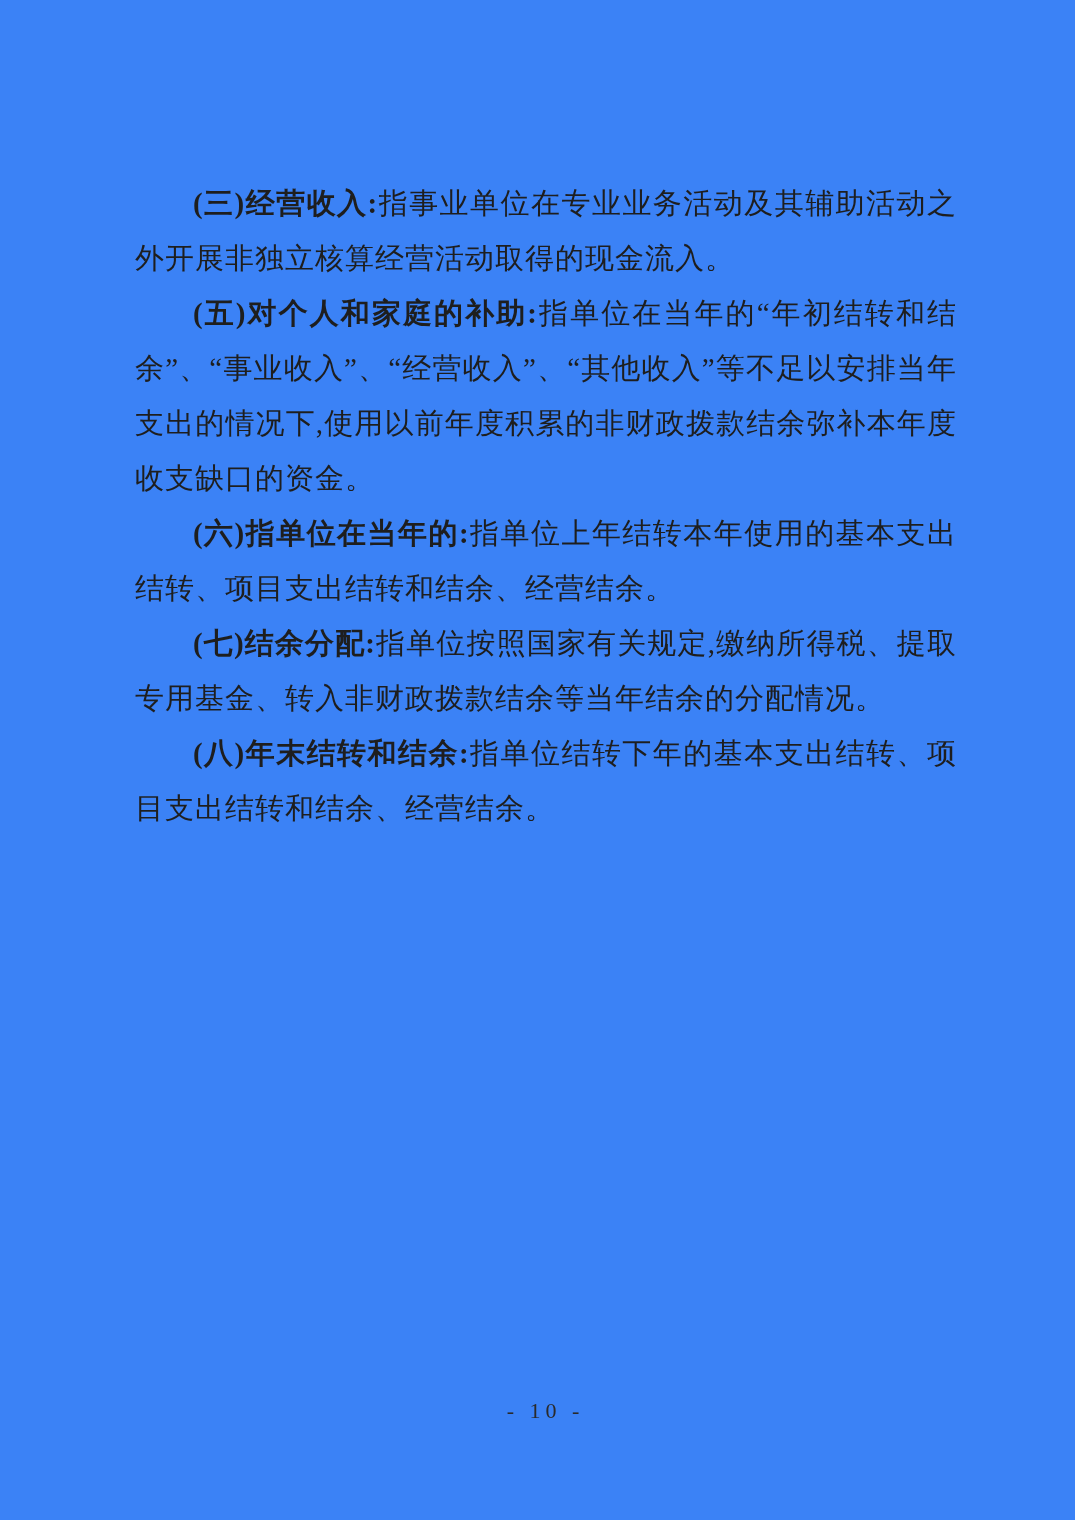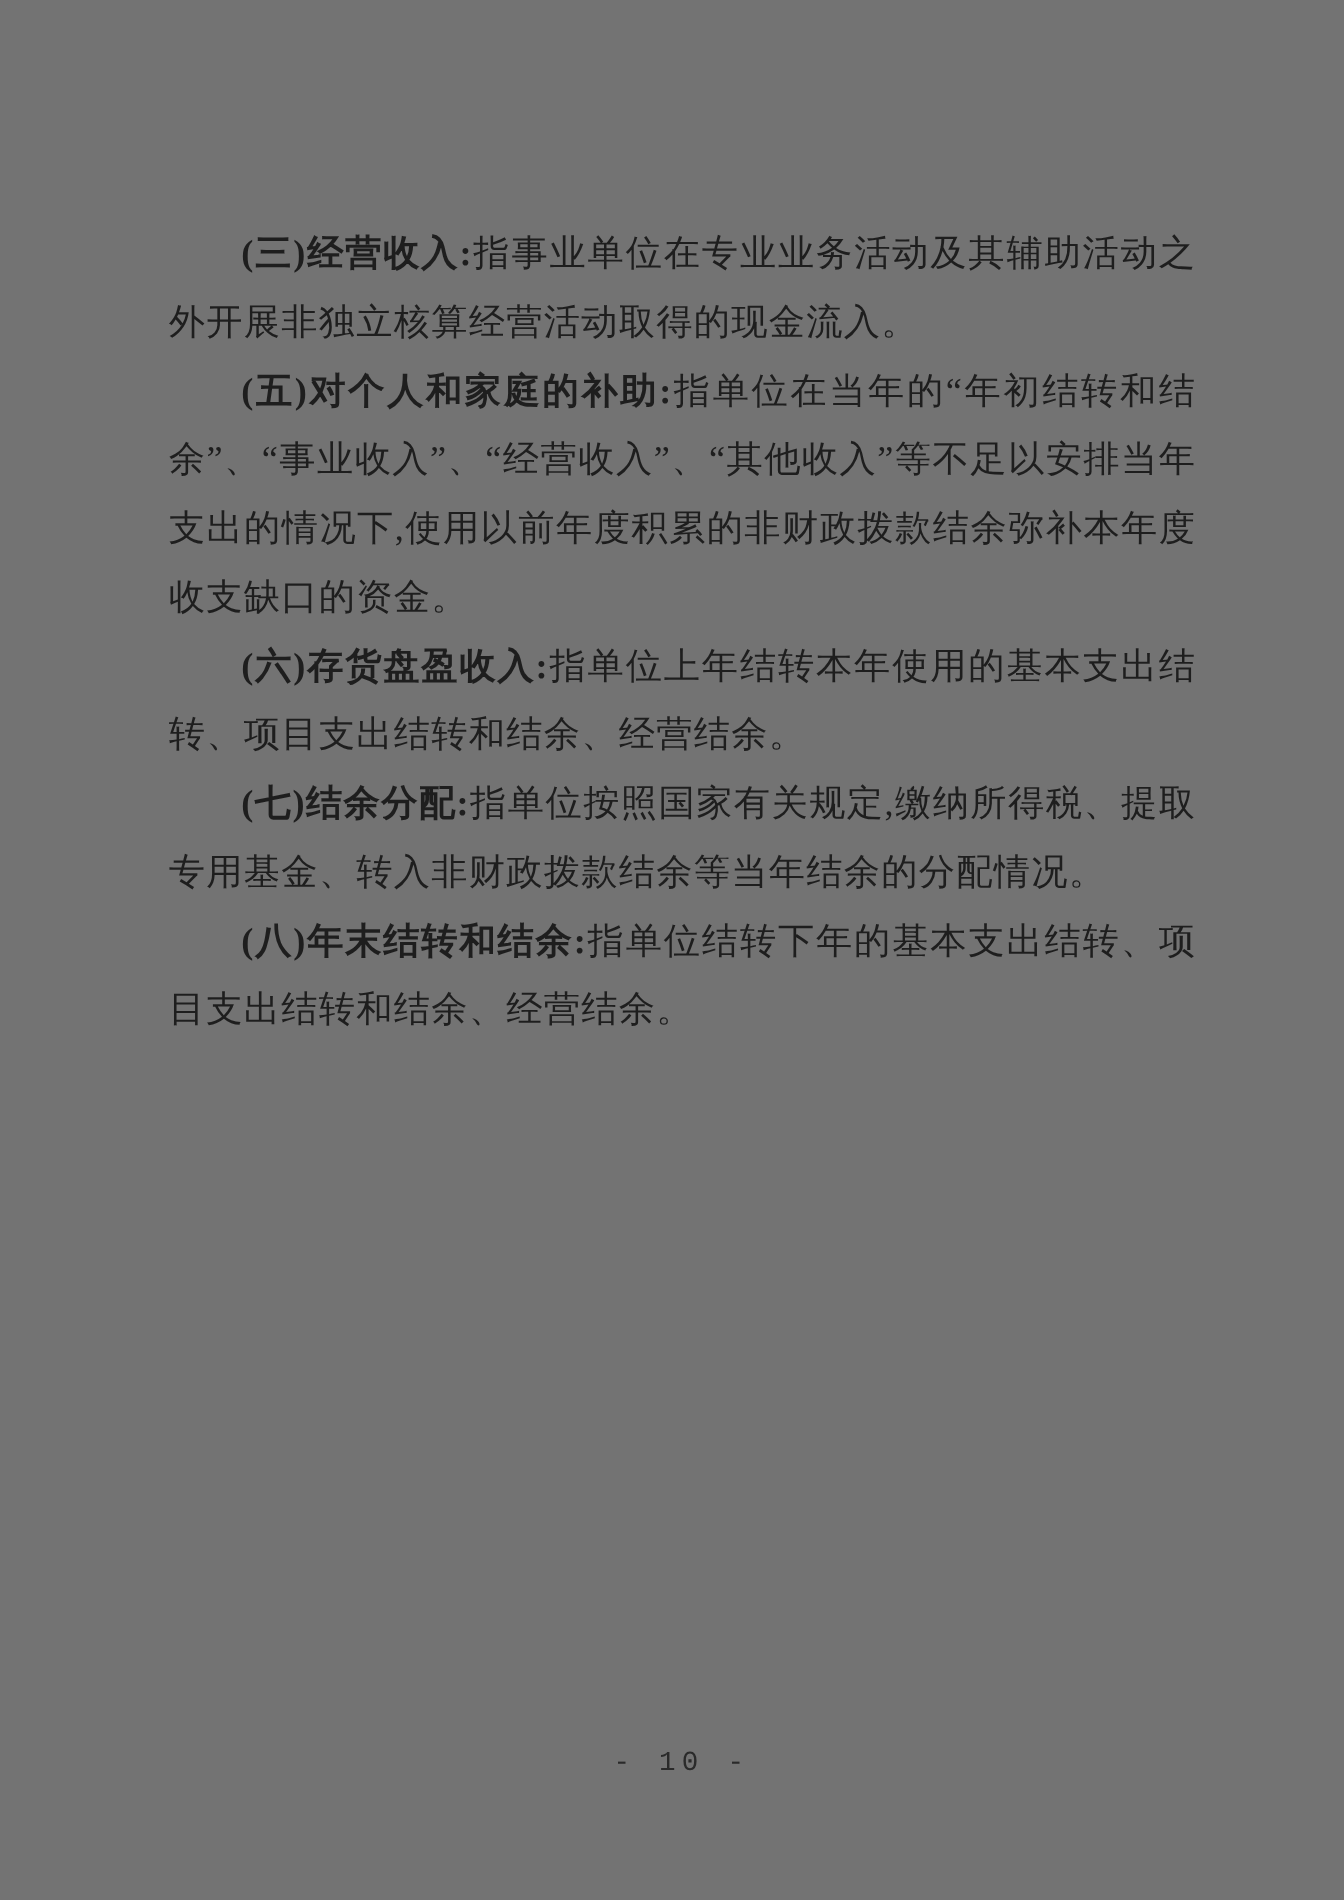--- a/index.html
+++ b/index.html
@@ -5,21 +5,21 @@
   html, body {
     margin: 0;
     padding: 0;
     background: #f2f2f2;
   }
   .page {
     position: relative;
     width: 1075px;
     height: 1520px;
     margin: 0 auto;
-    background: #737373;
+    background: #3b82f6;
     overflow: hidden;
     font-family: "Liberation Serif", "DejaVu Serif", serif;
     color: #1e1e1e;
   }
   .content {
     position: absolute;
     left: 135px;
     top: 176px;
     width: 822px;
   }
@@ -39,31 +39,31 @@
     position: absolute;
     left: 0;
     right: 0;
     top: 1398px;
     text-align: center;
   }
   .pageno {
     font-size: 22px;
     letter-spacing: 5px;
     color: #2a2a2a;
-    font-family: Liberation Mono, monospace;
+    font-family: Liberation Serif, serif;
     margin-left: 16px;
   }
 </style>
 </head>
 <body>
 
 <div class="page">
   <main class="content">
     <p class="para"><b class="h">(三)经营收入:</b><span>指事业单位在专业业务活动及其辅助活动之外开展非独立核算经营活动取得的现金流入。</span></p>
     <p class="para"><b class="h">(五)对个人和家庭的补助:</b><span>指单位在当年的“年初结转和结余”、“事业收入”、“经营收入”、“其他收入”等不足以安排当年支出的情况下,使用以前年度积累的非财政拨款结余弥补本年度收支缺口的资金。</span></p>
-    <p class="para"><b class="h">(六)存货盘盈收入:</b><span>指单位上年结转本年使用的基本支出结转、项目支出结转和结余、经营结余。</span></p>
+    <p class="para"><b class="h">(六)指单位在当年的:</b><span>指单位上年结转本年使用的基本支出结转、项目支出结转和结余、经营结余。</span></p>
     <p class="para"><b class="h">(七)结余分配:</b><span>指单位按照国家有关规定,缴纳所得税、提取专用基金、转入非财政拨款结余等当年结余的分配情况。</span></p>
     <p class="para"><b class="h">(八)年末结转和结余:</b><span>指单位结转下年的基本支出结转、项目支出结转和结余、经营结余。</span></p>
   </main>
   <footer class="footer">
     <span class="pageno">- 10 -</span>
   </footer>
 </div>
 
 </body></html>

